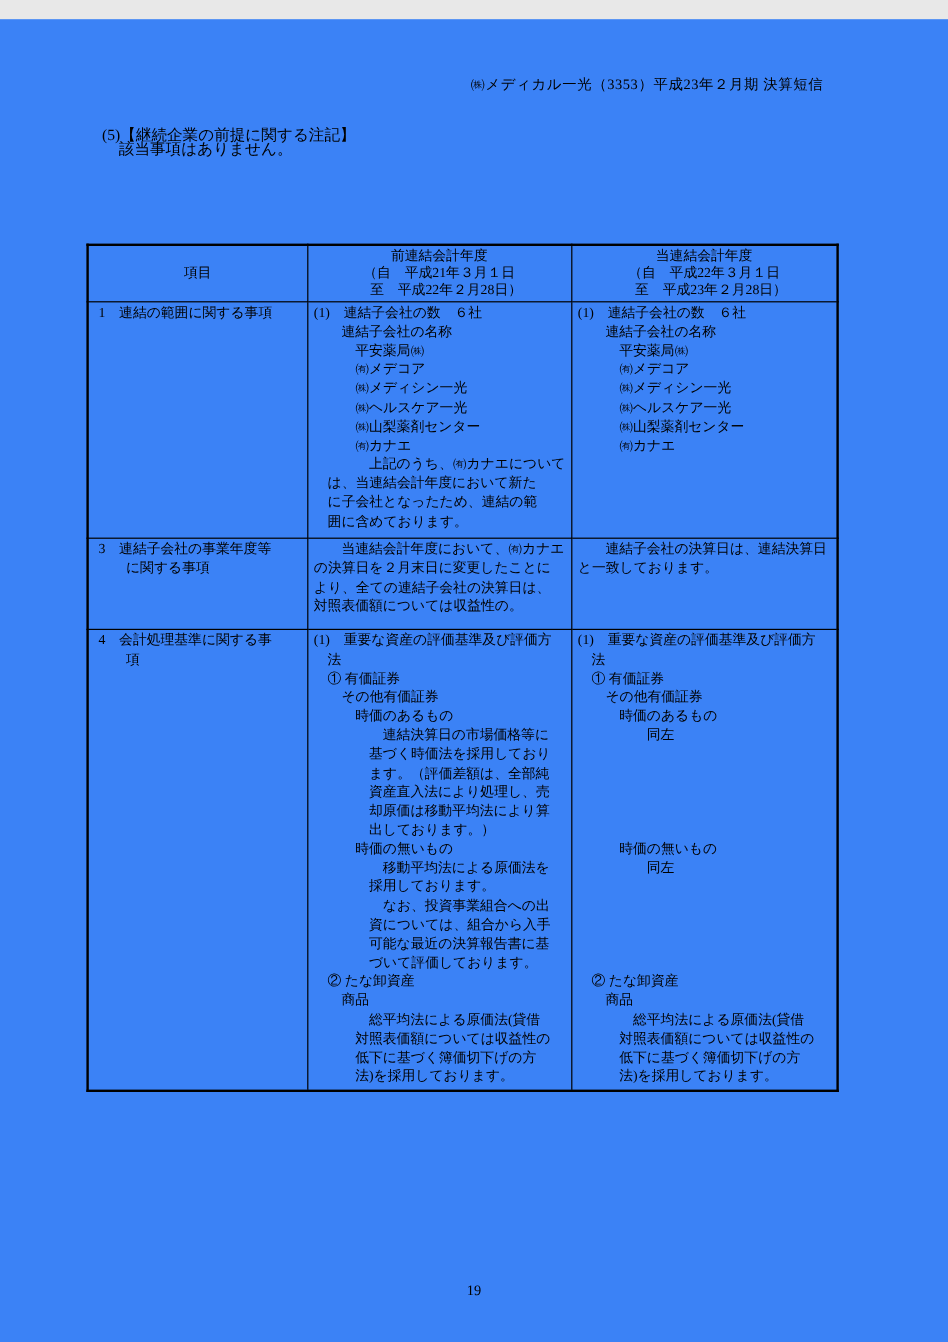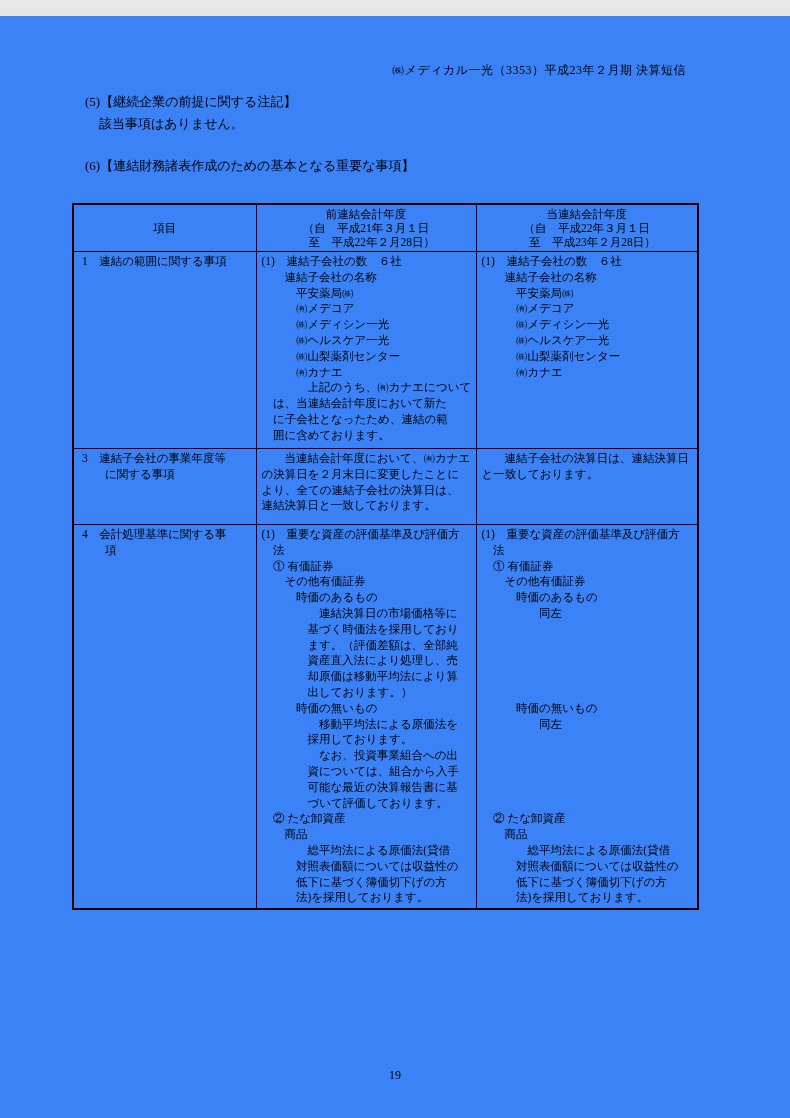--- a/index.html
+++ b/index.html
@@ -12,21 +12,21 @@
     font-family:"Liberation Serif","DejaVu Serif",serif;
   }
   .doc-header{
     position:absolute;top:46px;right:104px;
     font-size:12px;letter-spacing:0.5px;white-space:pre;
   }
   .sec-heading{
     position:absolute;left:85px;
     font-size:13px;white-space:pre;
   }
-  #sec5{top:77px;}
+  #sec5{top:88px;}
   #sec6{top:141px;}
   .sec-body{
     position:absolute;left:99px;top:99px;
     font-size:13px;white-space:pre;
   }
   table.notes{
     position:absolute;left:72px;top:187px;
     width:625px;
     border-collapse:collapse;
     table-layout:fixed;
@@ -65,21 +65,20 @@
 </style>
 </head>
 <body>
 
 <div class="page">
 
   <div class="doc-header">㈱メディカル一光（3353）平成23年２月期 決算短信</div>
 
   <div id="sec5" class="sec-heading">(5)【継続企業の前提に関する注記】</div>
   <div class="sec-body">該当事項はありません。</div>
-  <div id="sec6" class="sec-heading">(6)【連結財務諸表作成のための基本となる重要な事項】</div>
 
   <table class="notes">
     <colgroup>
         <col class="c1">
         <col class="c2">
         <col class="c3">
       </colgroup>
     <thead>
       <tr class="hr">
         <th>項目</th>
@@ -114,21 +113,21 @@
 　　　㈱ヘルスケア一光
 　　　㈱山梨薬剤センター
 　　　㈲カナエ</td>
       </tr>
       <tr class="r3">
         <td class="item">3　連結子会社の事業年度等
 　　に関する事項</td>
         <td>　　当連結会計年度において、㈲カナエ
 の決算日を２月末日に変更したことに
 より、全ての連結子会社の決算日は、
-連結決算日と一致しております。</td>
+対照表価額については収益性の。</td>
         <td>　　連結子会社の決算日は、連結決算日
 と一致しております。</td>
       </tr>
       <tr class="r4">
         <td class="item">4　会計処理基準に関する事
 　　項</td>
         <td>(1)　重要な資産の評価基準及び評価方
 　法
 　① 有価証券
 　　その他有価証券

